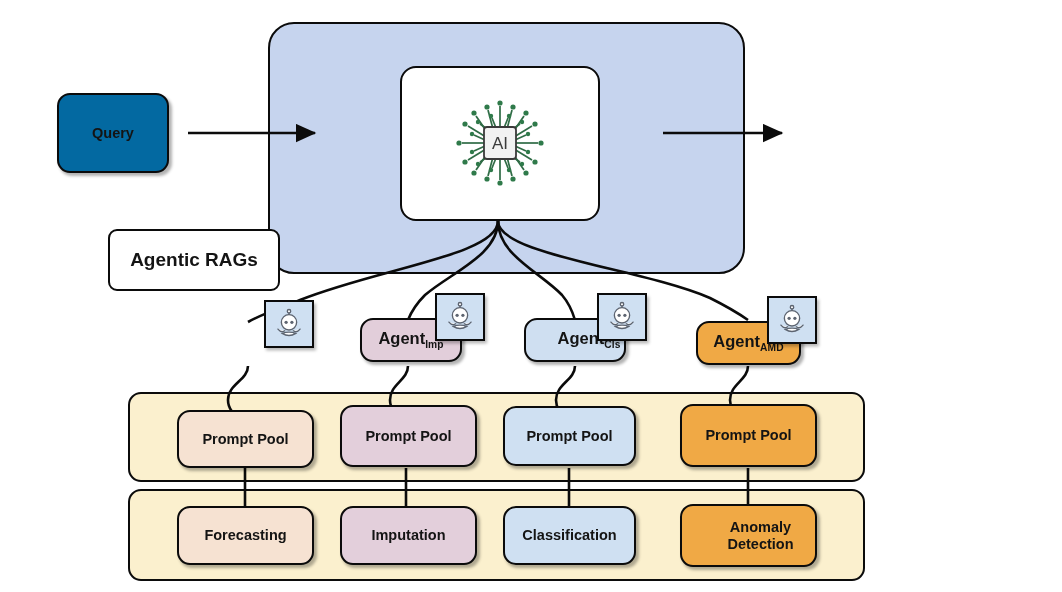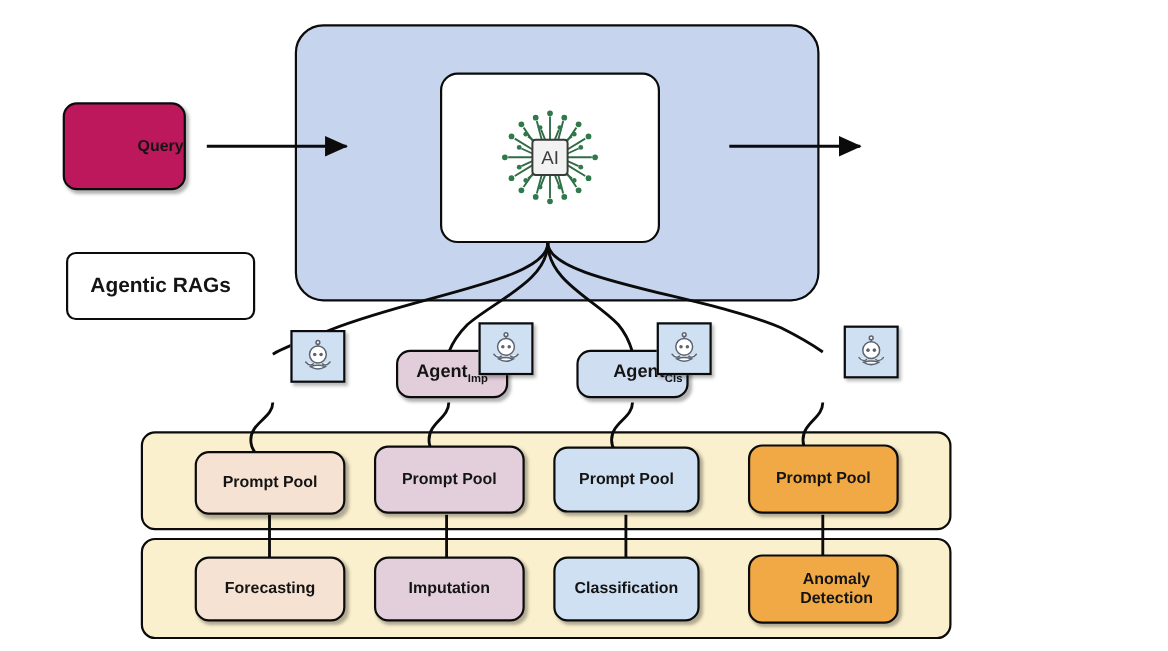--- a/index.html
+++ b/index.html
@@ -25,21 +25,21 @@
          border-radius:16px;background:#ffffff;z-index:6;}
 
   .master{z-index:12;background:#FBF257;border-radius:11px;}
 
   .badge{position:absolute;box-sizing:border-box;border:2px solid #0b0b0b;
          background:#CFE0F2;z-index:11;display:flex;align-items:center;justify-content:center;
          box-shadow:2px 2.5px 3px rgba(0,0,0,0.28);}
 
   .legendbox{position:absolute;box-sizing:border-box;border:2.5px solid #0b0b0b;
              border-radius:9px;background:#ffffff;z-index:10;display:flex;
-             align-items:center;justify-content:center;}
+             align-items:center;justify-content:center;margin-left:48px;}
   .legend-inner{display:flex;align-items:center;gap:18px;}
   .legend-swatch{width:46px;height:46px;border:2px solid #0b0b0b;background:#CFE0F2;
                  display:flex;align-items:center;justify-content:center;}
   .legend-text{font-weight:bold;font-size:19px;color:#141414;}
 
   .sub{font-size:0.62em;vertical-align:sub;font-weight:bold;letter-spacing:0.1px;}
   .agentlabel{font-size:16.5px;}
 </style>
 </head>
 <body>
@@ -113,21 +113,21 @@
           <path d="M64 67 L74 74"></path>
             <circle cx="76" cy="76" r="2.2" fill="#2f7a4a" stroke="none"></circle>
         </g>
       </g>
       <rect x="38" y="39" width="32" height="32" rx="3" fill="#f2f2f2" stroke="#3a3a3a" stroke-width="1.8"></rect>
       <text x="54" y="61" text-anchor="middle" font-family="Liberation Sans, sans-serif" font-size="17" fill="#3c3c3c">AI</text>
     </svg>
   </div>
 
 
-  <div class="node rounded shadowed" style="left:57px;top:93px;width:112px;height:80px;background:#be185d;font-size:14.5px;justify-content:flex-end;">
+  <div class="node rounded shadowed" style="left:57px;top:93px;width:112px;height:80px;background:#0369a1;font-size:14.5px;">
     <span>Query</span>
   </div>
 
 
   <div class="legendbox" style="left:60px;top:229px;width:172px;height:62px;">
     <span class="legend-text">Agentic RAGs</span>
   </div>
 
 
   <div class="band" style="left:128px;top:392px;width:737px;height:90px;"></div>
@@ -220,20 +220,23 @@
           <circle cx="20" cy="5" r="2"></circle>
         <circle cx="20" cy="18" r="9"></circle>
         <path d="M7 26 Q11 31 15 28"></path>
           <path d="M33 26 Q29 31 25 28"></path>
         <path d="M12 31 Q20 36 28 31 Q20 28 12 31 Z"></path>
       </g>
       <circle cx="16.6" cy="18" r="1.9" fill="#5d6470"></circle>
       <circle cx="23.4" cy="18" r="1.9" fill="#5d6470"></circle>
     </svg>
   </div>
+  <div class="node rounded shadowed agentlabel" style="left:696px;top:321px;width:105px;height:44px;background:#F0A945;">
+    <span><span>Agent</span><span class="sub">AMD</span></span>
+  </div>
 
   <div class="node rounded shadowed" style="left:177px;top:410px;width:137px;height:58px;background:#F6E2D2;font-size:14.5px;">
     <span>Prompt Pool</span>
   </div>
   <div class="node rounded shadowed" style="left:340px;top:405px;width:137px;height:62px;background:#E3CFDB;font-size:14.5px;">
     <span>Prompt Pool</span>
   </div>
   <div class="node rounded shadowed" style="left:503px;top:406px;width:133px;height:60px;background:#CFE0F2;font-size:14.5px;">
     <span>Prompt Pool</span>
   </div>

